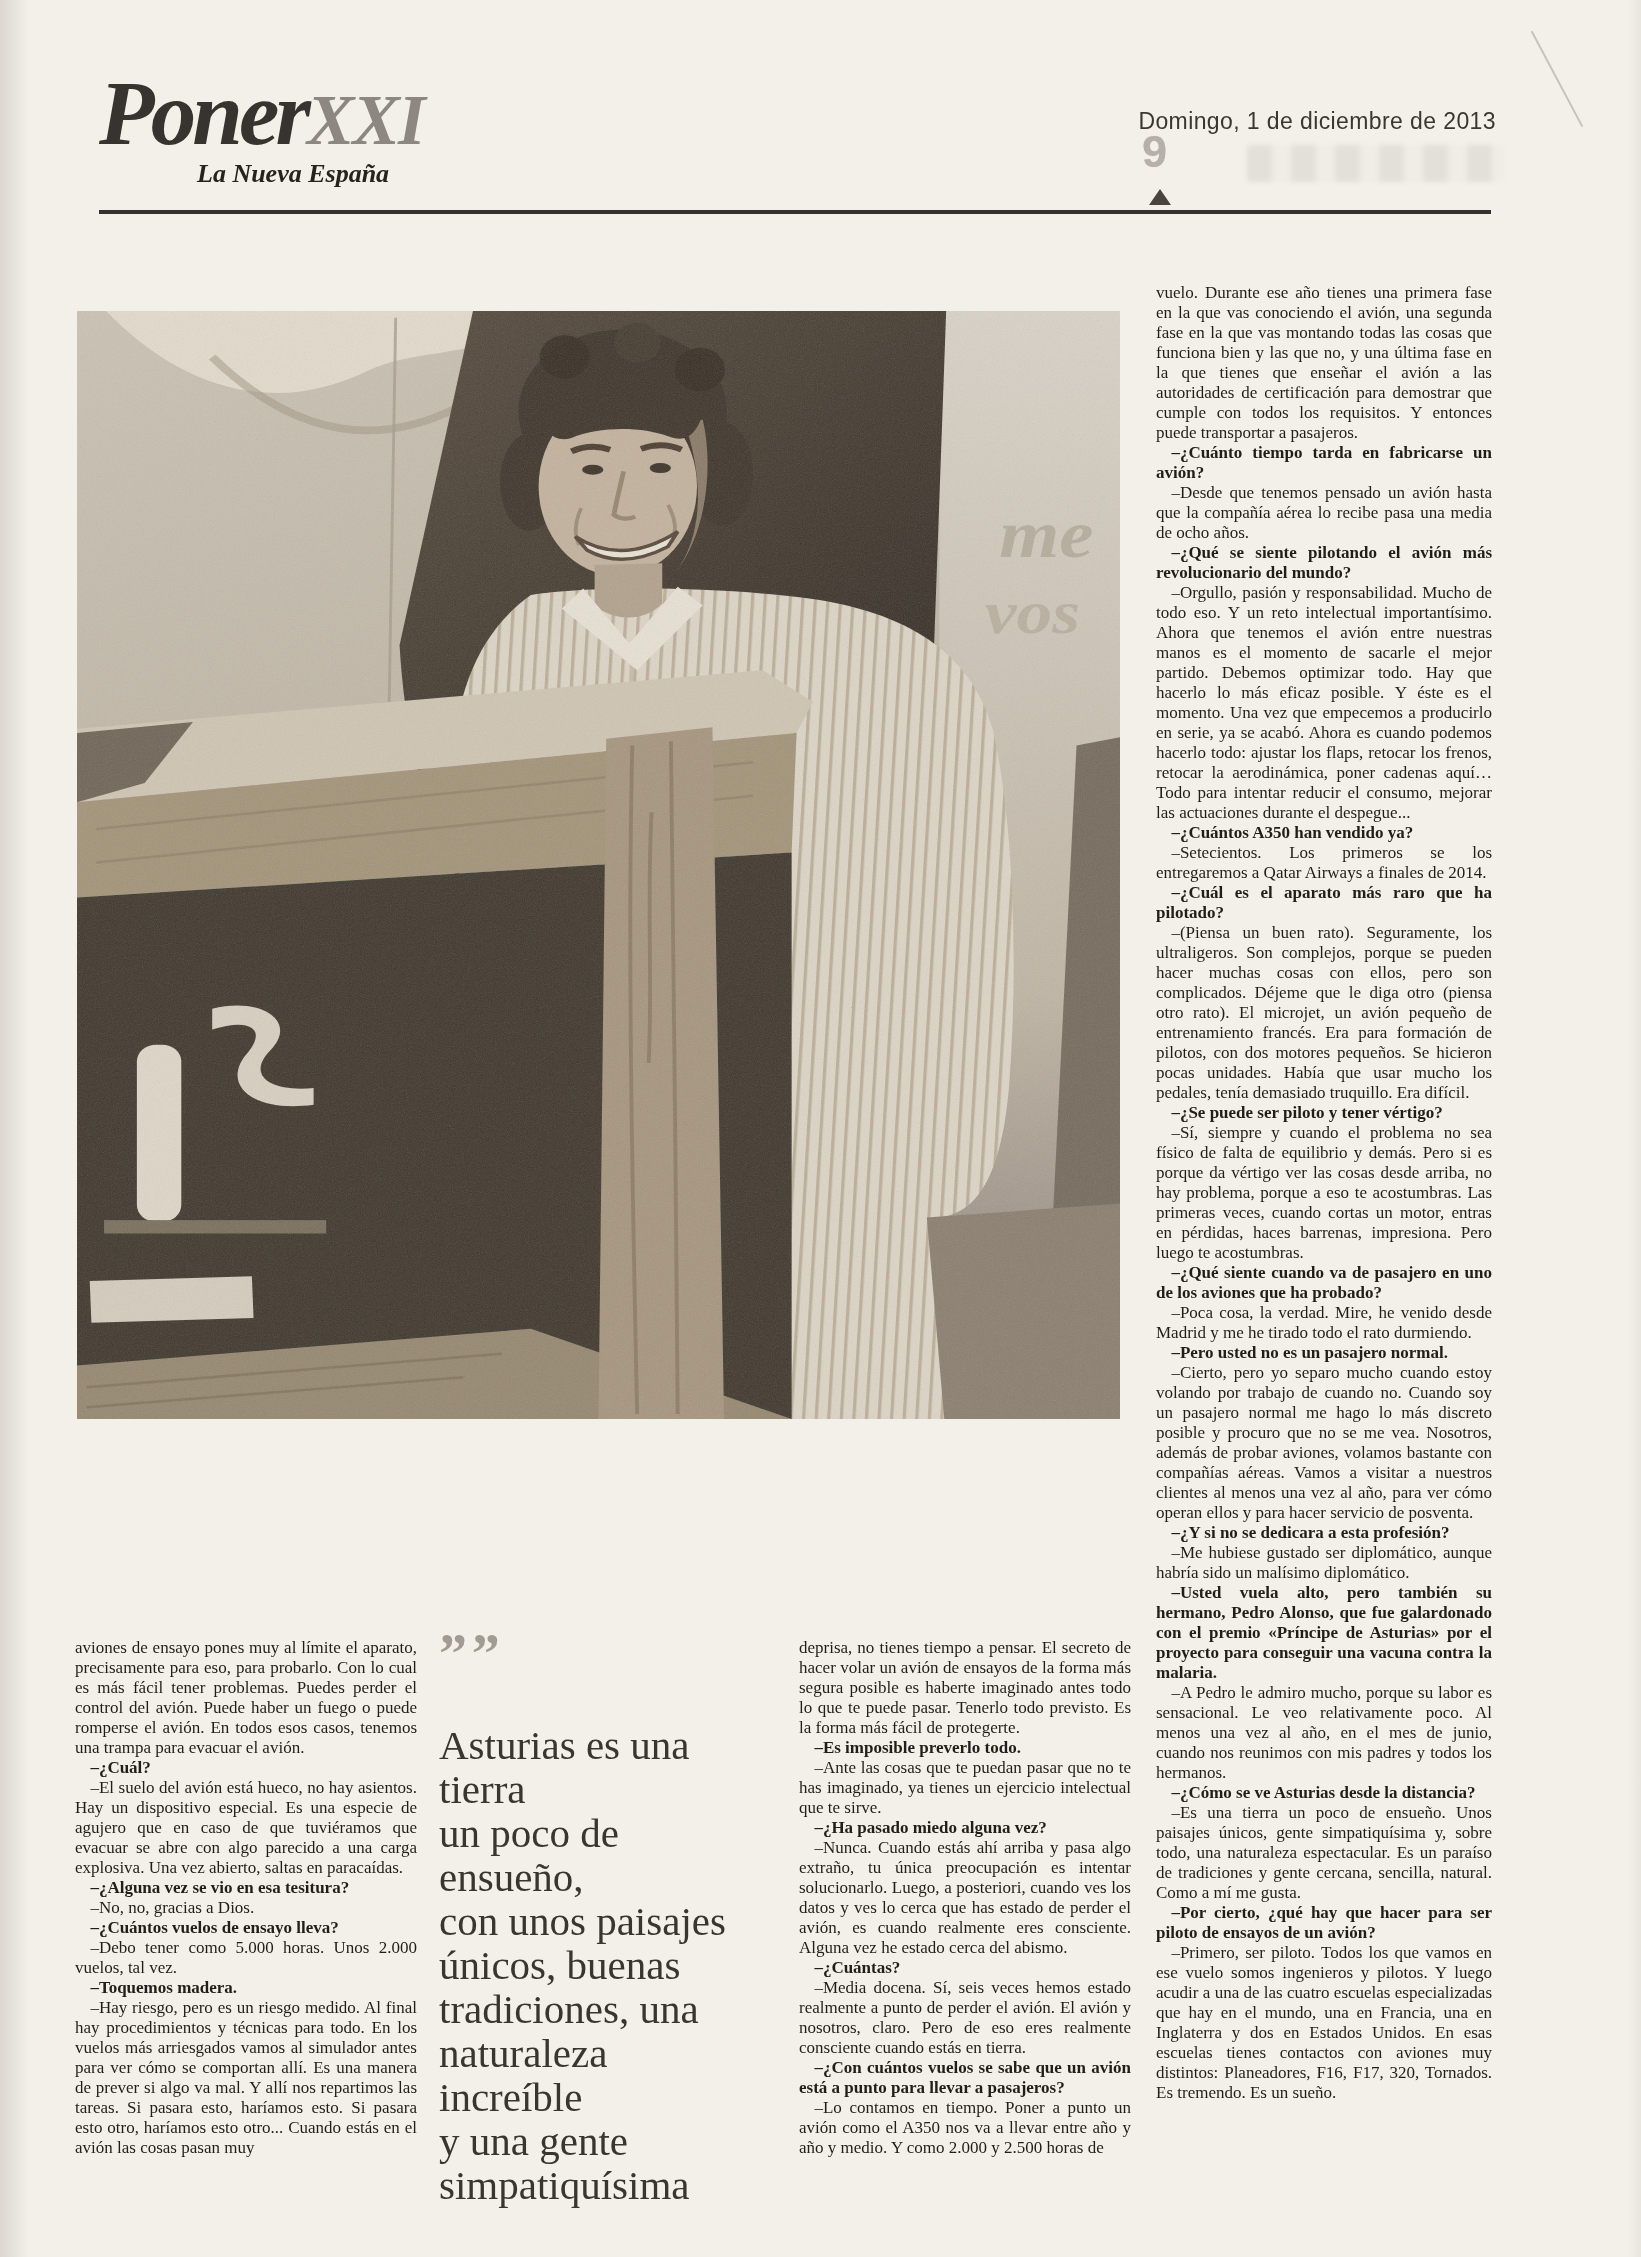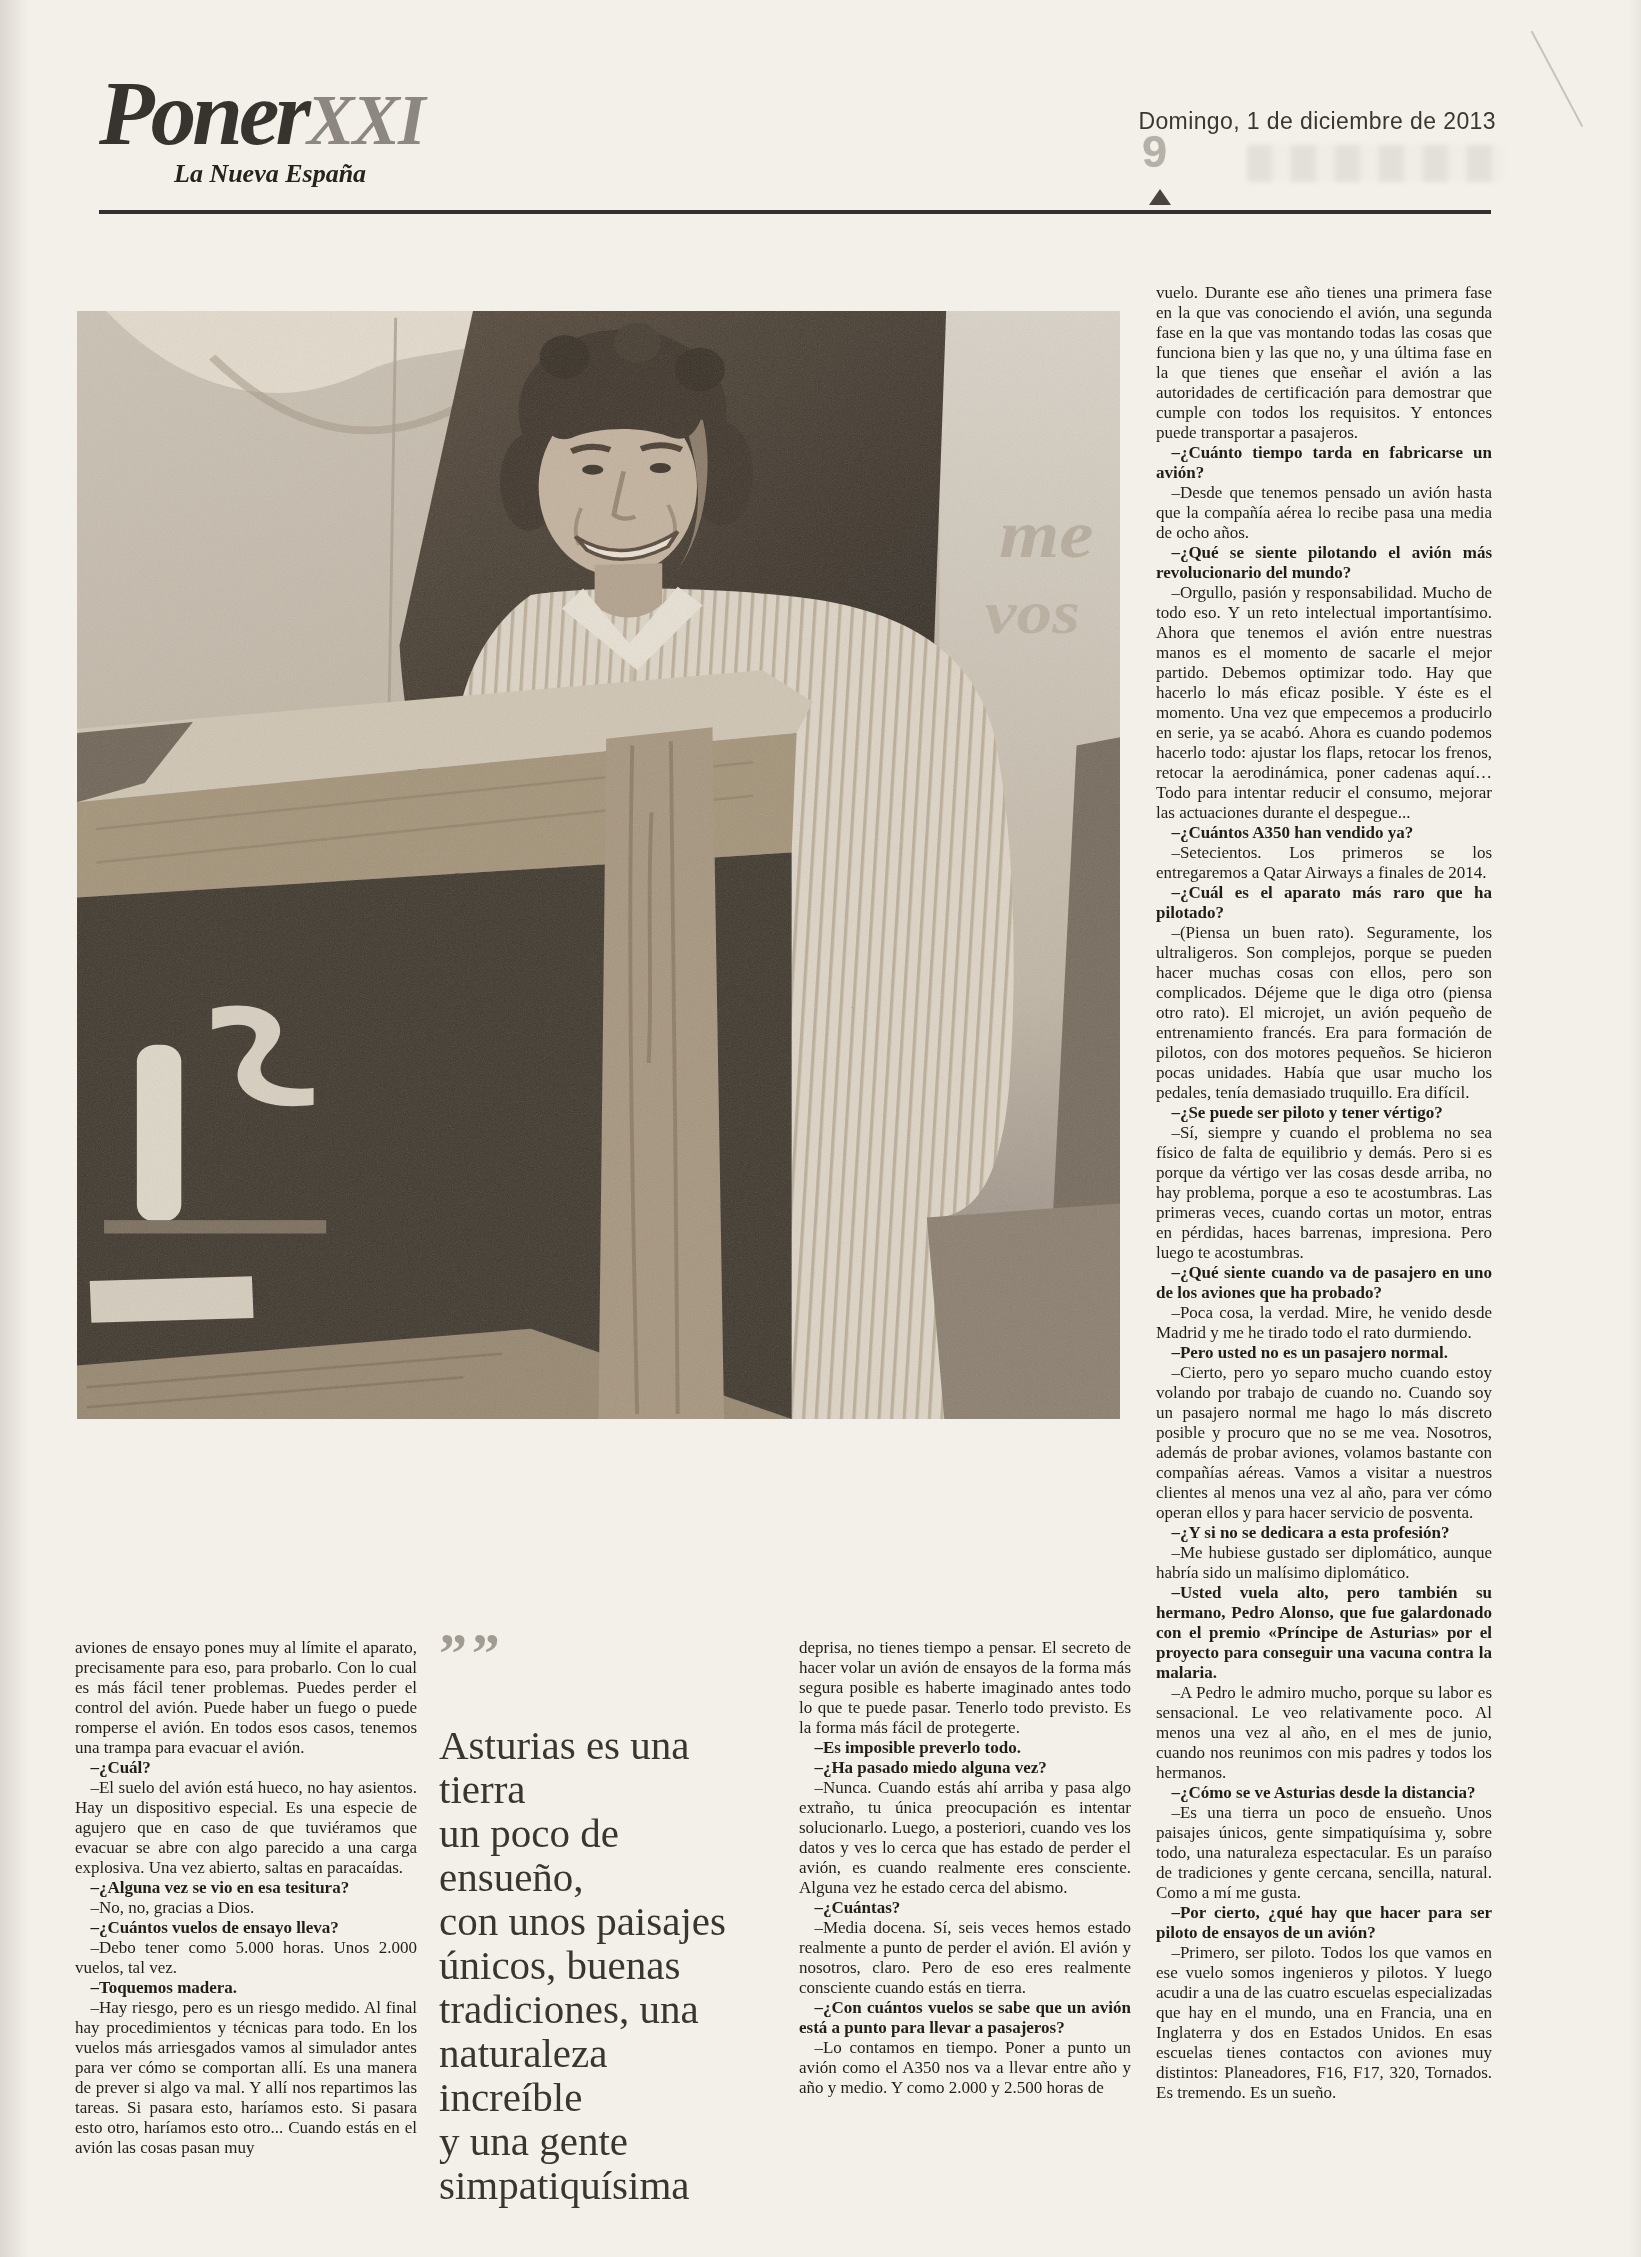--- a/index.html
+++ b/index.html
@@ -11,21 +11,21 @@
   .page::after{content:"";position:absolute;right:0;top:0;width:13.5px;height:100%;
         background:linear-gradient(270deg,rgba(110,102,90,.08),rgba(110,102,90,0));pointer-events:none;}
 
   
   .logo{position:absolute;left:99px;top:68px;}
   .logo-main{font-style:italic;font-weight:700;font-size:91px;line-height:1;
         color:#37332e;letter-spacing:-3.9px;font-family:"Liberation Serif",serif;}
   .logo-xxi{font-style:italic;font-weight:700;font-size:71px;line-height:1;
         color:#8d8781;letter-spacing:-1.9px;font-family:"Liberation Serif",serif;}
   .logo-sub{font-style:italic;font-weight:700;font-size:26px;color:#26221d;
-        margin:0 0 0 75px;font-family:"Liberation Serif",serif;}
+        margin:0 0 0 98px;font-family:"Liberation Serif",serif;}
   .date{position:absolute;top:108px;right:145px;font-family:"Liberation Sans",sans-serif;
         font-size:23px;color:#3a3631;letter-spacing:0.4px;margin-left:20px;}
   .pagenum{position:absolute;left:1142px;top:129px;font-family:"Liberation Sans",sans-serif;
         font-weight:700;font-size:45px;line-height:1;color:#b5b0a8;text-shadow:0 0 1px #c8c3bb;}
   .pagenum-arrow{position:absolute;left:1149px;top:189px;width:0;height:0;
         border-left:11.6px solid transparent;border-right:11.6px solid transparent;
         border-bottom:16.4px solid #49443d;}
   .ghost-bar{position:absolute;left:1247px;top:145px;width:257px;height:37px;border-radius:3.9px;
         background:repeating-linear-gradient(90deg,rgba(90,85,75,.10) 0 25px,rgba(90,85,75,.02) 25px 44px);
         filter:blur(2.9px);}
@@ -188,20 +188,21 @@
 únicos, buenas
 tradiciones, una
 naturaleza increíble
 y una gente
 simpatiquísima</div>
   </aside>
 
   <section class="col col3">
       <p class="cont">deprisa, no tienes tiempo a pensar. El secreto de hacer volar un avión de ensayos de la forma más segura posible es haberte imaginado antes todo lo que te puede pasar. Tenerlo todo previsto. Es la forma más fácil de protegerte.</p>
       <p class="q">–Es imposible preverlo todo.</p>
+      <p class="a">–Ante las cosas que te puedan pasar que no te has imaginado, ya tienes un ejercicio intelectual que te sirve.</p>
       <p class="q">–¿Ha pasado miedo alguna vez?</p>
       <p class="a">–Nunca. Cuando estás ahí arriba y pasa algo extraño, tu única preocupación es intentar solucionarlo. Luego, a posteriori, cuando ves los datos y ves lo cerca que has estado de perder el avión, es cuando realmente eres consciente. Alguna vez he estado cerca del abismo.</p>
       <p class="q">–¿Cuántas?</p>
       <p class="a">–Media docena. Sí, seis veces hemos estado realmente a punto de perder el avión. El avión y nosotros, claro. Pero de eso eres realmente consciente cuando estás en tierra.</p>
       <p class="q">–¿Con cuántos vuelos se sabe que un avión está a punto para llevar a pasajeros?</p>
       <p class="a">–Lo contamos en tiempo. Poner a punto un avión como el A350 nos va a llevar entre año y año y medio. Y como 2.000 y 2.500 horas de</p>
     </section>
 
   <section class="col col4">
       <p class="cont">vuelo. Durante ese año tienes una primera fase en la que vas conociendo el avión, una segunda fase en la que vas montando todas las cosas que funciona bien y las que no, y una última fase en la que tienes que enseñar el avión a las autoridades de certificación para demostrar que cumple con todos los requisitos. Y entonces puede transportar a pasajeros.</p>

